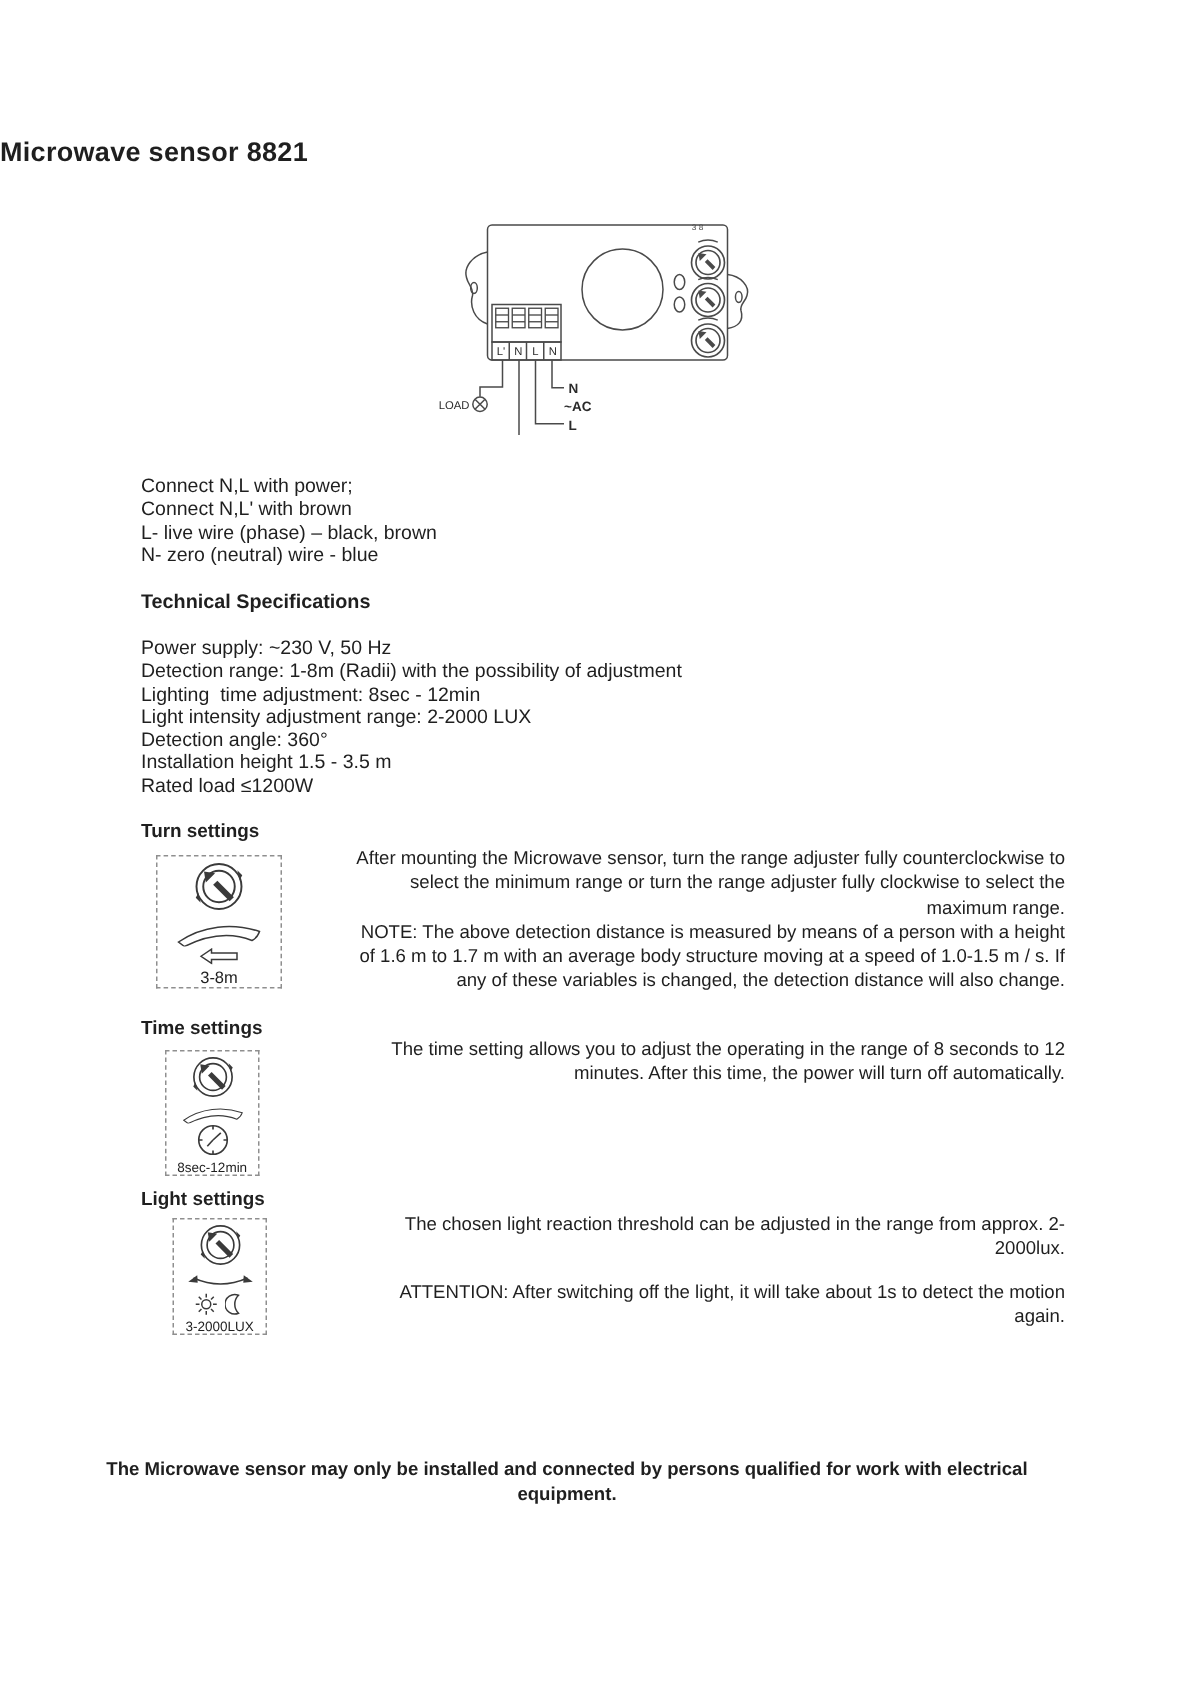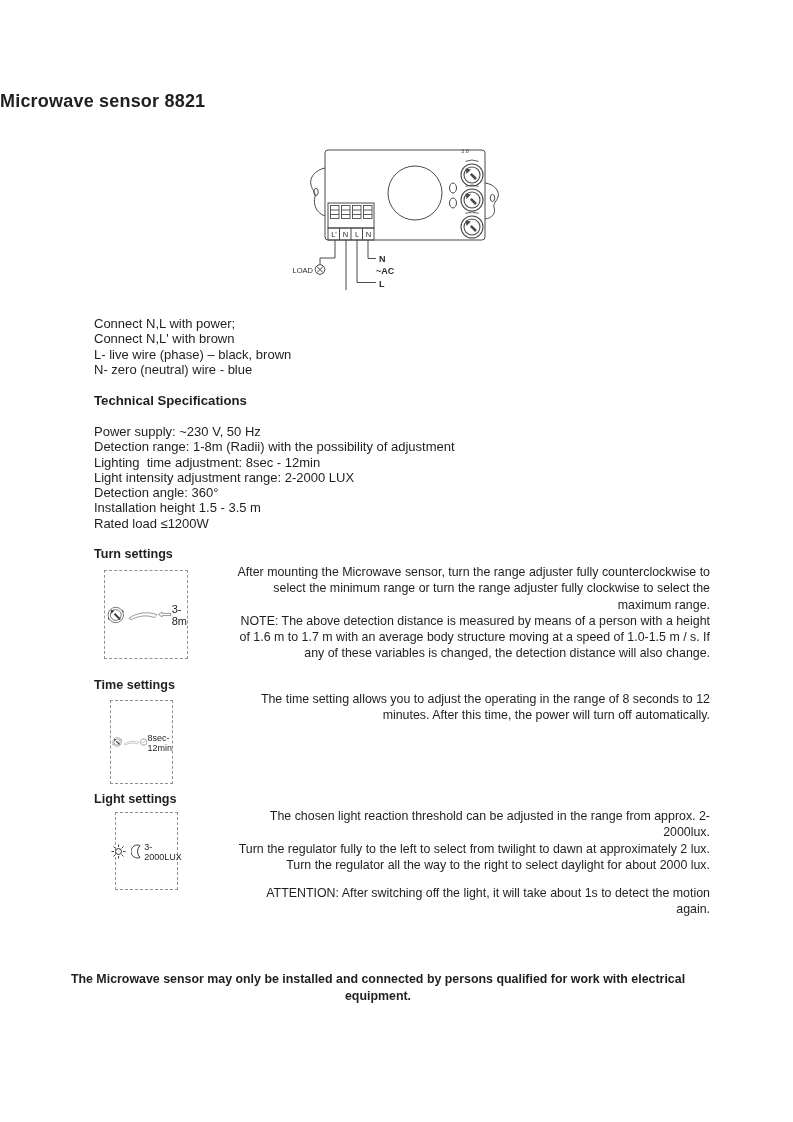--- a/index.html
+++ b/index.html
@@ -33,23 +33,23 @@
     font-size: 12.6px; font-weight: bold;
   }
   .heading-range { top: 547px; }
   .heading-time  { top: 678px; text-align: right; }
   .heading-light { top: 792px; }
   .setting-box {
     position: absolute;
     border: 1px dashed #8f8f8f;
     background: #fff;
     display: flex;
-    flex-direction: row;
+    flex-direction: column;
     align-items: center;
-    justify-content: center;
+    justify-content: space-between;
   }
   .box-range { left: 104px; top: 570px; width: 84px; height: 89px; }
   .box-time  { left: 110px; top: 700px; width: 63px; height: 84px; }
   .box-light { left: 115px; top: 812px; width: 63px; height: 78px; }
   .box-label-lg { font-size: 11px; line-height: 12px; margin-top: 1px; }
   .box-label-sm { font-size: 9px; line-height: 10px; margin-top: 1px; }
   .para-col { position: absolute; left: 236px; width: 474px; text-align: right; }
   .para-range { top: 564px; }
   .para-time  { top: 691px; }
   .para-light { top: 808px; }
@@ -250,19 +250,18 @@
           <line x1="3.2" y1="-3.2" x2="5" y2="-5"></line>
       </svg>
       <svg width="13" height="15" viewBox="-6.5 -7.5 13 15" fill="none" stroke="#3a3a3a" stroke-width="1">
         <path d="M2.5,-6 A6.5,6.5 0 1 0 2.5,6 A8.5,8.5 0 0 1 2.5,-6 Z"></path>
       </svg>
     </div>
     <div class="box-label-sm">3-2000LUX</div>
   </div>
   <div class="para-col para-light">
     <div class="p">The chosen light reaction threshold can be adjusted in the range from approx. 2-2000lux.</div>
-    <div class="p">Turn the regulator fully to the left to select from twilight to dawn at approximately 2 lux. Turn the regulator all the way to the right to select daylight for about 2000 lux.</div>
     <div class="p attention-gap">ATTENTION: After switching off the light, it will take about 1s to detect the motion again.</div>
   </div>
 
   <div class="footer-note">The Microwave sensor may only be installed and connected by persons qualified for work with electrical equipment.</div>
 
 </div>
 
 </body></html>

